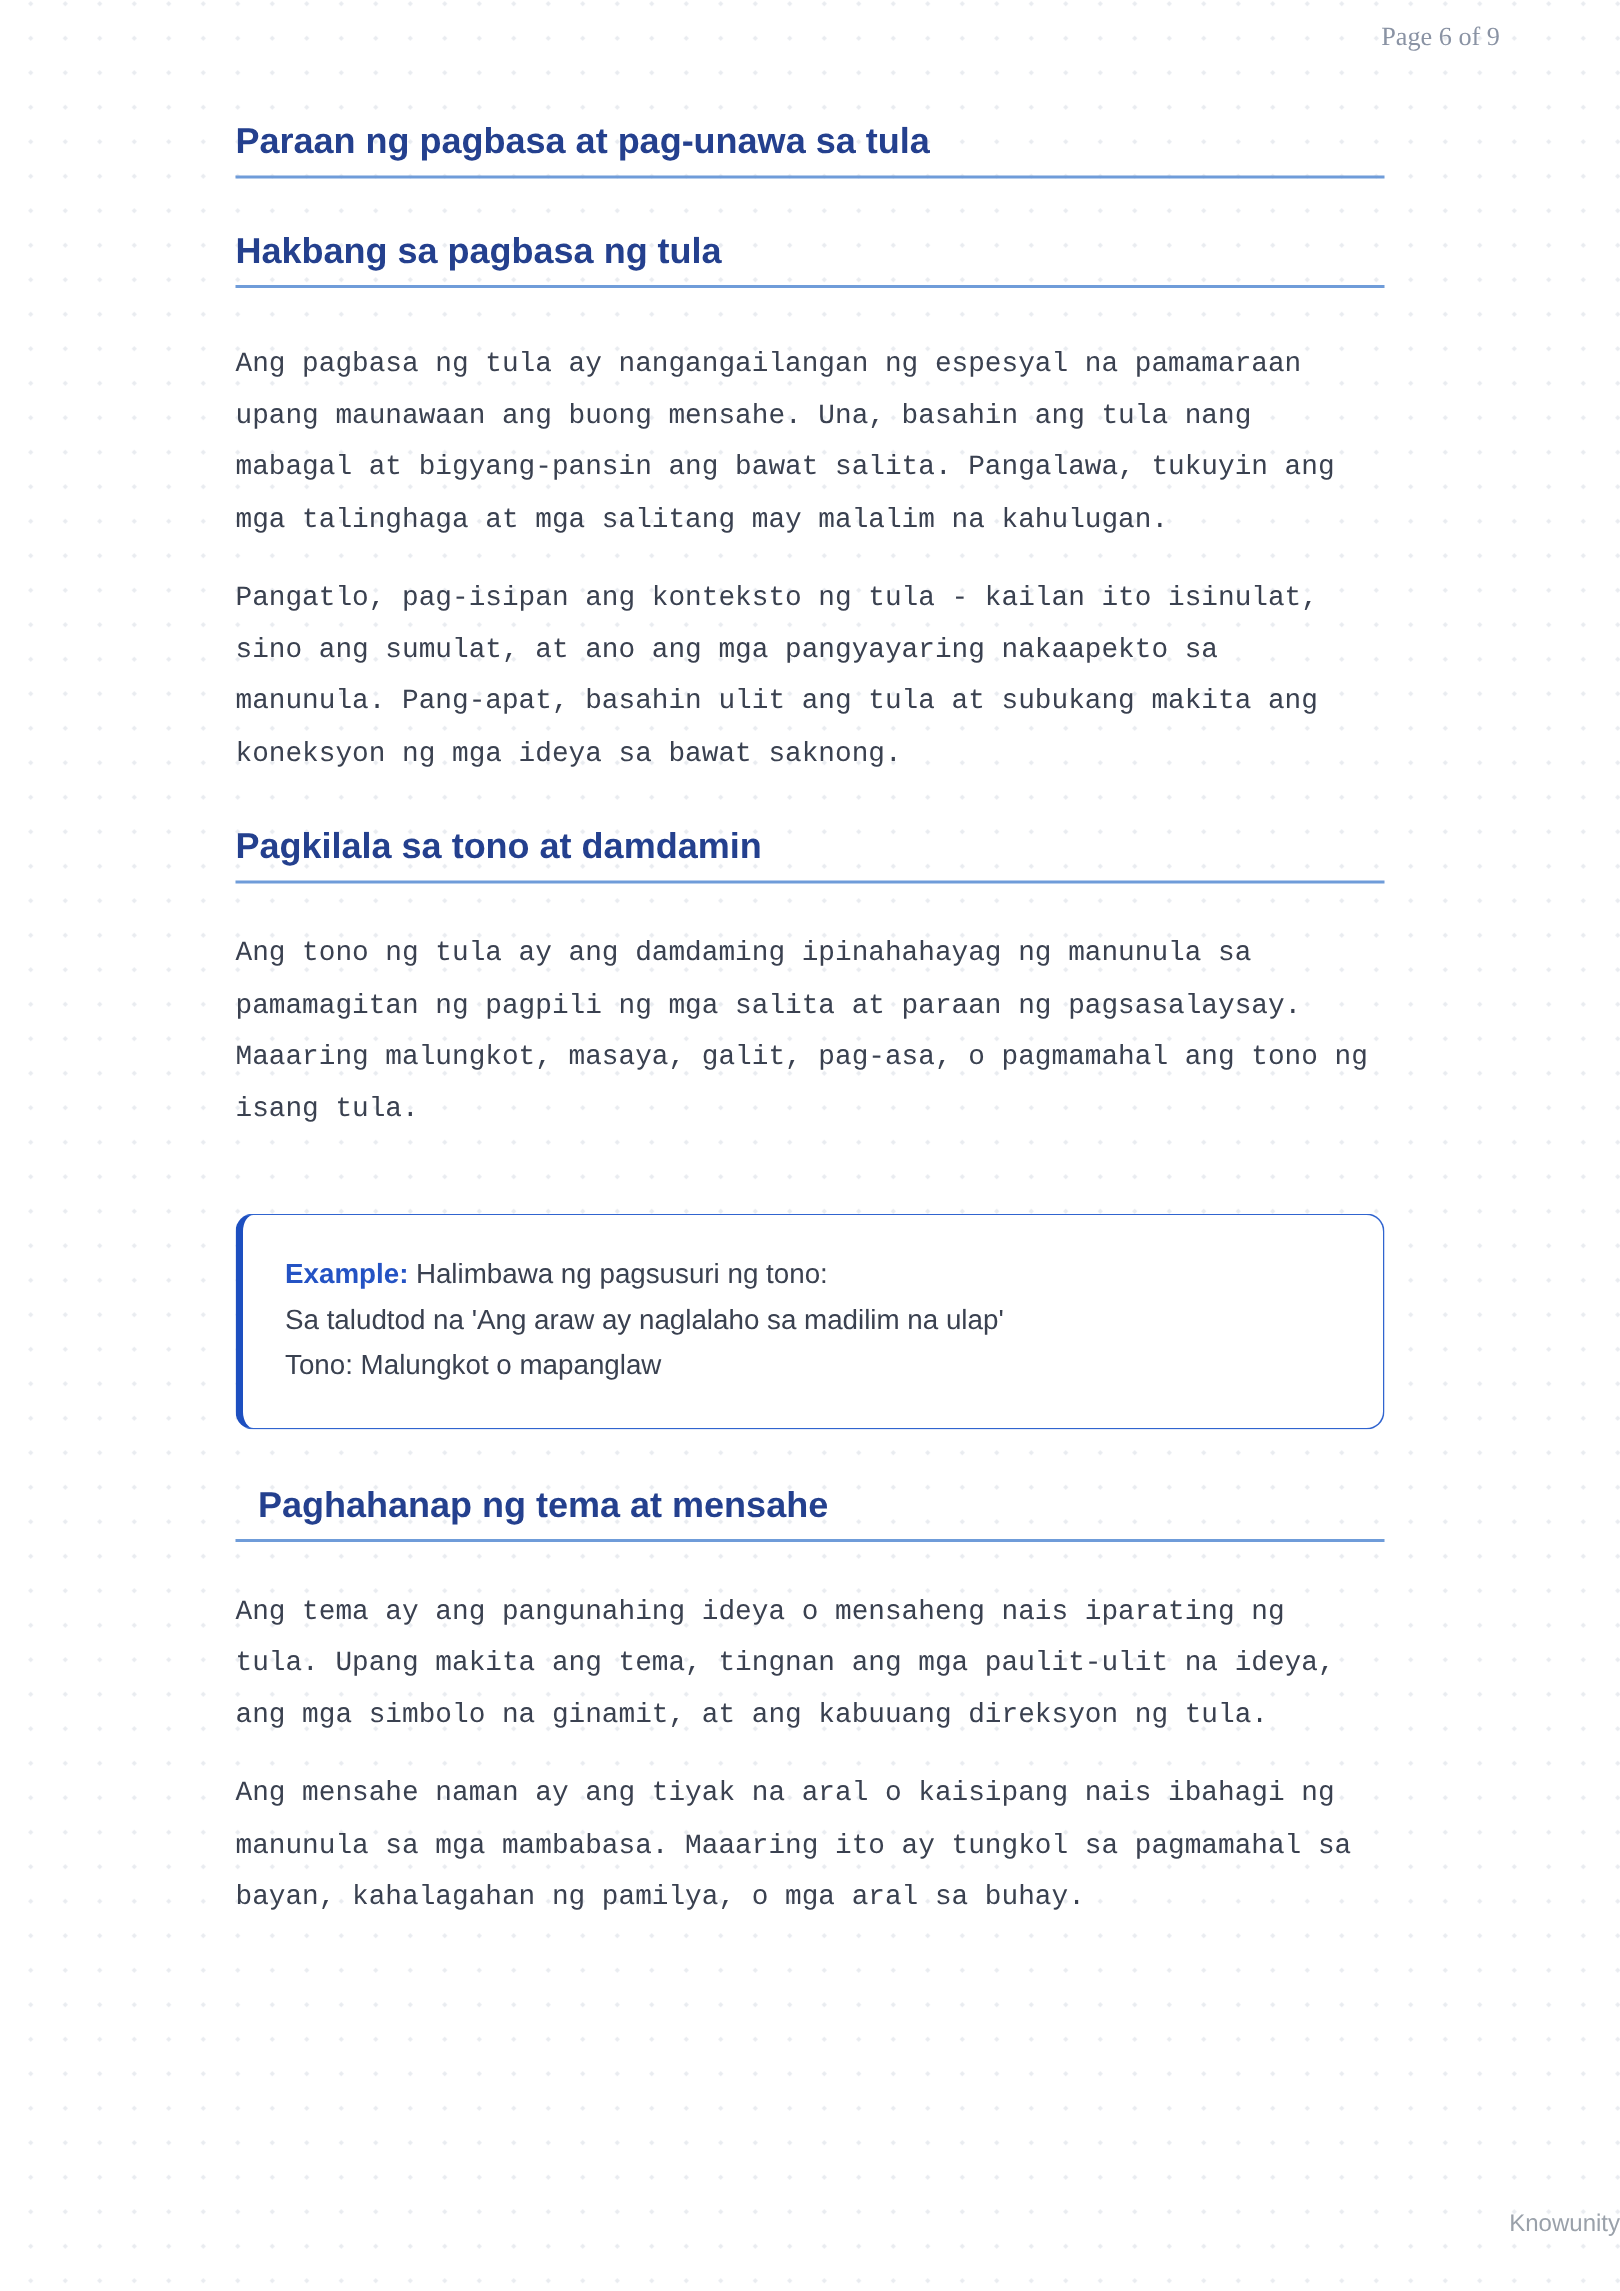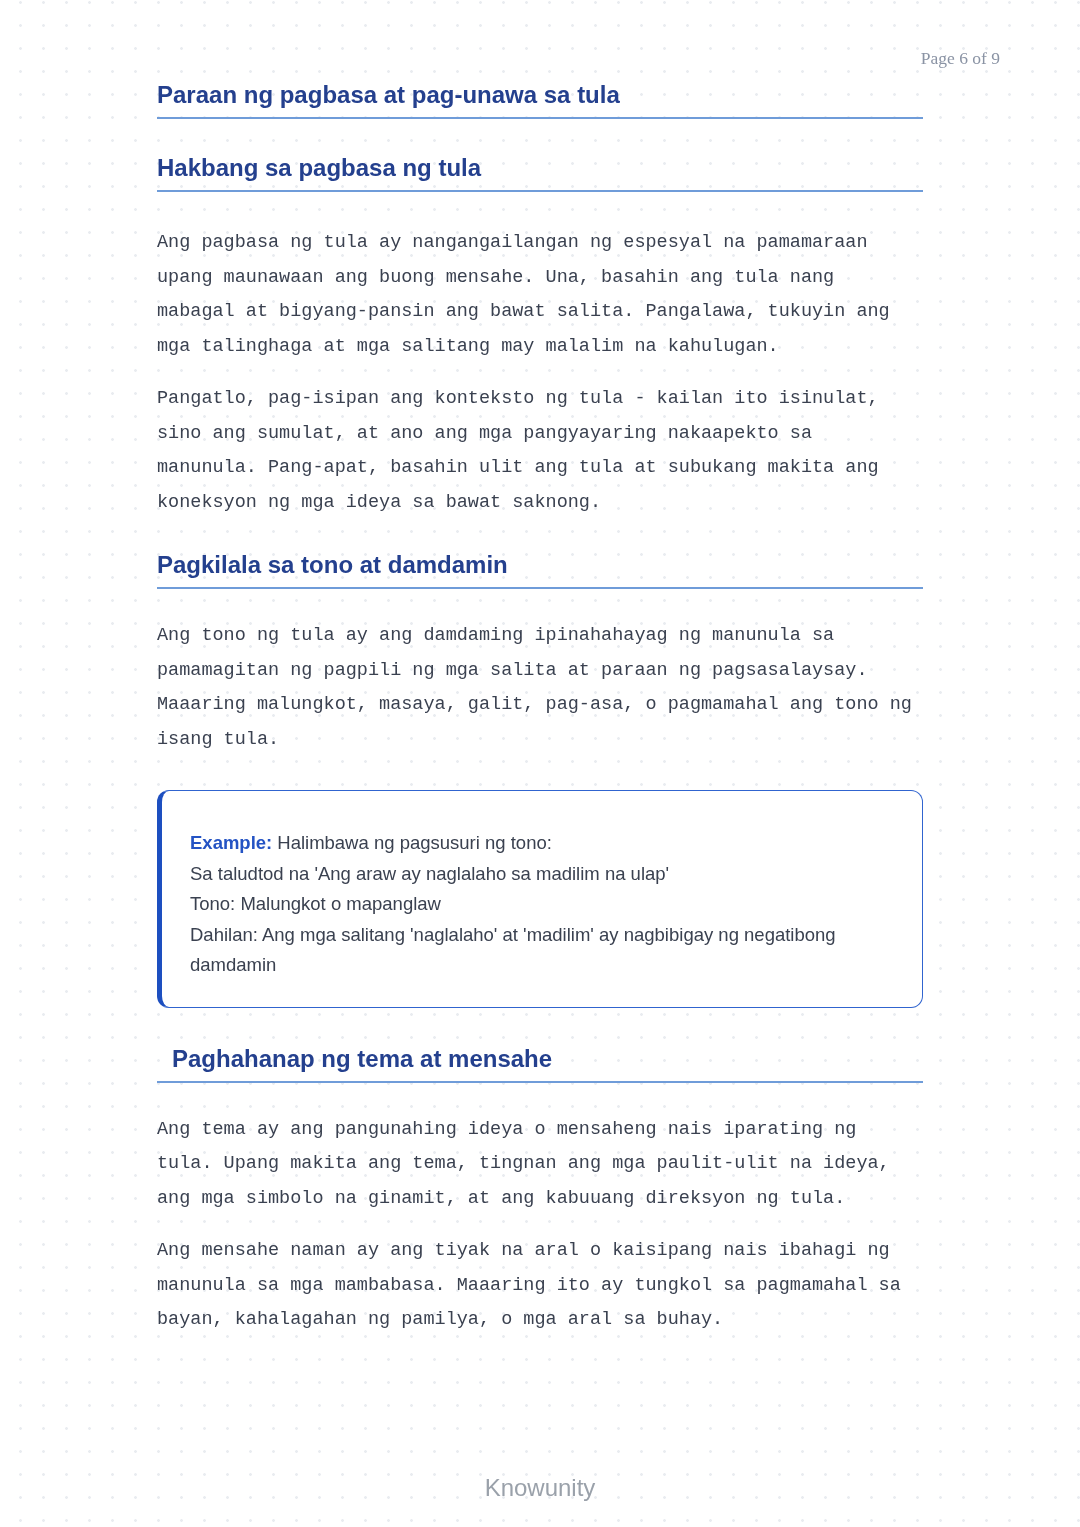--- a/index.html
+++ b/index.html
@@ -20,21 +20,21 @@
     overflow:hidden;
     background-color:#ffffff;
     background-image: radial-gradient(circle, var(--dot-color) 1.3px, transparent 1.5px);
     background-size: 23px 23px;
     background-position: 9px 14px;
     font-family:"Liberation Sans","DejaVu Sans",sans-serif;
     color: var(--body-text);
   }
   .page-indicator {
     position:absolute;
-    top:48px; right:80px;
+    top:14px; right:80px;
     font-family:"Liberation Serif","DejaVu Serif",serif;
     font-size:17.5px;
     color: var(--muted-gray);
     margin-left: 36px;
   }
   .content {
     position:absolute;
     left:157px; top:0;
     width:766px;
   }
@@ -56,43 +56,43 @@
   .para {
     font-size:18.5px;
     line-height:34.5px;
     color: var(--body-text);
     font-family: Liberation Mono, monospace;
   }
   .mt-lg { margin-top:34px; }
   .mt-md { margin-top:30px; }
   .mt-sm { margin-top:18px; }
   .example-box {
-    margin-top:33px;
+    margin-top:52px;
     border:1.5px solid var(--box-border);
     border-left:5px solid var(--box-accent);
     border-radius:12px;
-    padding:37px 30px 26px 28px;
+    padding:24px 30px 26px 28px;
     background:#ffffff;
   }
   .ex-line {
     font-size:18.5px;
     line-height:30.5px;
     color: var(--body-text);
   }
   .ex-label {
     font-weight:bold;
     color: var(--example-label);
   }
   .ex-intro { margin-left:5px; }
   .footer {
     position:absolute;
     top:1474px; left:0;
     width:100%;
-    text-align:center;
-    font-size:24px;
+    text-align:right;
+    font-size:16px;
     color: var(--footer-gray);
   }
 </style>
 </head>
 <body>
 
 <div class="page-indicator">Page 6 of 9</div>
 
 <div class="content">
 
@@ -109,21 +109,20 @@
   <div class="heading-rule"></div>
 
   <p class="para mt-md">Ang tono ng tula ay ang damdaming ipinahahayag ng manunula sa pamamagitan ng pagpili ng mga salita at paraan ng pagsasalaysay. Maaaring malungkot, masaya, galit, pag-asa, o pagmamahal ang tono ng isang tula.</p>
 
   <div class="example-box">
     <div class="ex-line">
       <span class="ex-label">Example:</span><span class="ex-intro">Halimbawa ng pagsusuri ng tono:</span>
     </div>
     <div class="ex-line">Sa taludtod na 'Ang araw ay naglalaho sa madilim na ulap'</div>
     <div class="ex-line">Tono: Malungkot o mapanglaw</div>
-    <div class="ex-line">Dahilan: Ang mga salitang 'naglalaho' at 'madilim' ay nagbibigay ng negatibong damdamin</div>
   </div>
 
   <div class="heading h-theme">Paghahanap ng tema at mensahe</div>
   <div class="heading-rule"></div>
 
   <p class="para mt-md">Ang tema ay ang pangunahing ideya o mensaheng nais iparating ng tula. Upang makita ang tema, tingnan ang mga paulit-ulit na ideya, ang mga simbolo na ginamit, at ang kabuuang direksyon ng tula.</p>
   <p class="para mt-sm">Ang mensahe naman ay ang tiyak na aral o kaisipang nais ibahagi ng manunula sa mga mambabasa. Maaaring ito ay tungkol sa pagmamahal sa bayan, kahalagahan ng pamilya, o mga aral sa buhay.</p>
 
 </div>
 

